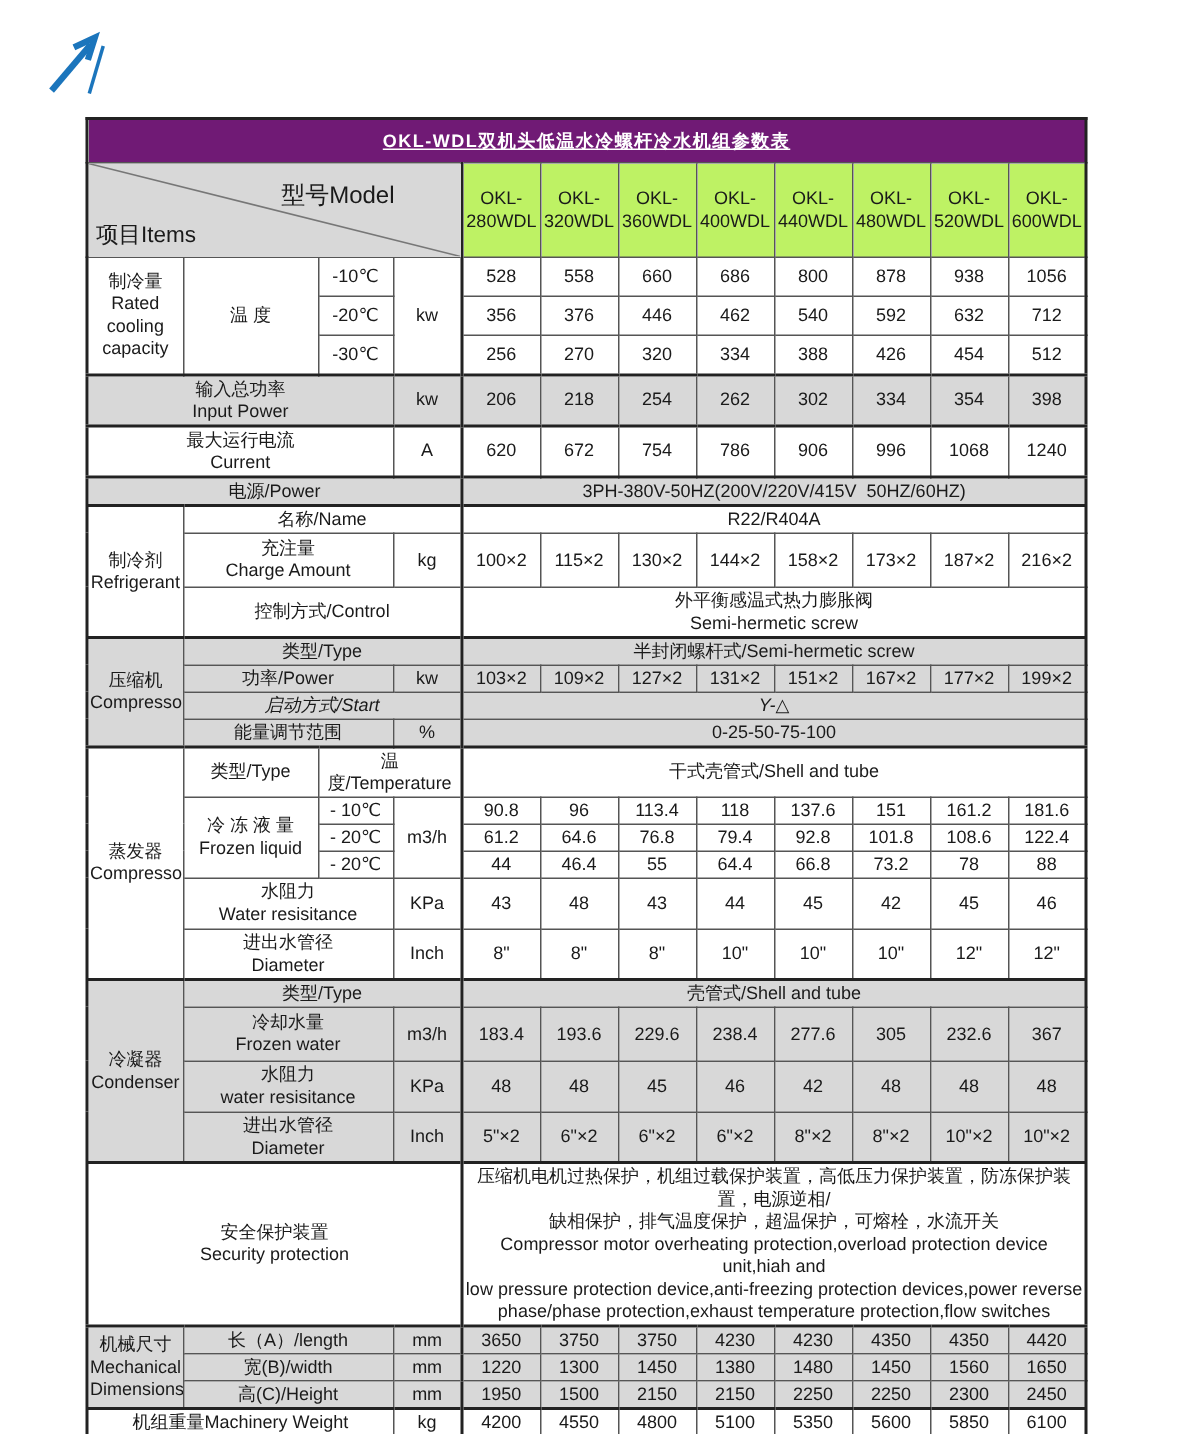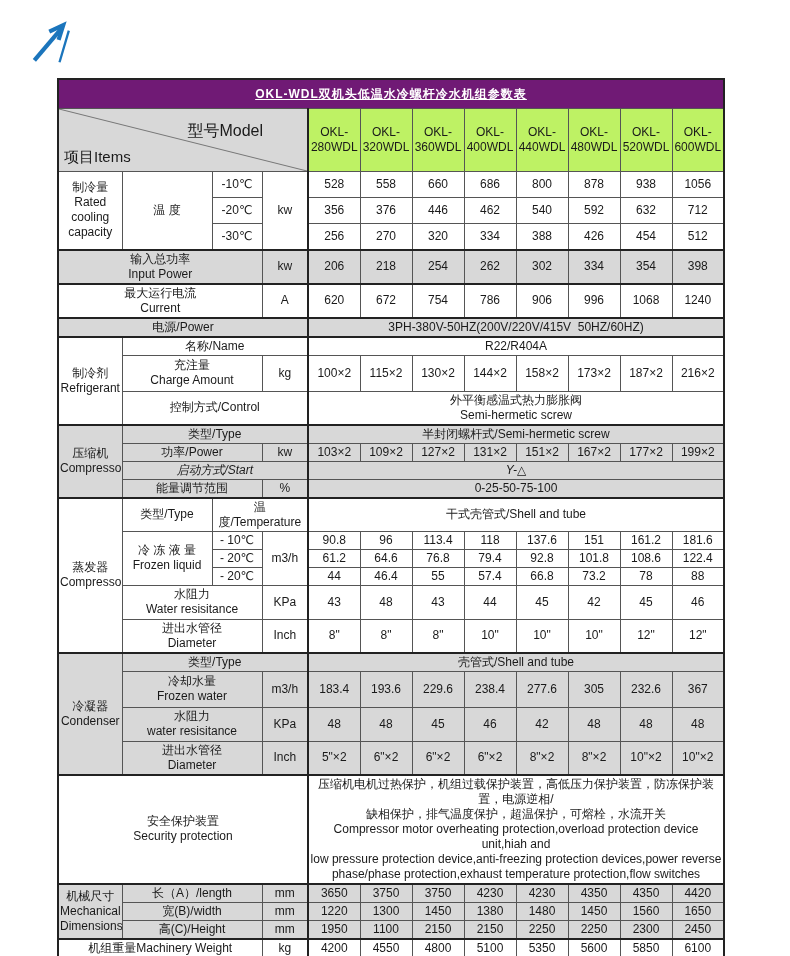--- a/index.html
+++ b/index.html
@@ -248,21 +248,21 @@
           <td class="val">92.8</td>
           <td class="val">101.8</td>
           <td class="val">108.6</td>
           <td class="val">122.4</td>
         </tr>
         <tr style="height: 18px;">
           <td class="lbl">- 20℃</td>
           <td class="val dl">44</td>
           <td class="val">46.4</td>
           <td class="val">55</td>
-          <td class="val">57.4</td>
+          <td class="val">64.4</td>
           <td class="val">66.8</td>
           <td class="val">73.2</td>
           <td class="val">78</td>
           <td class="val">88</td>
         </tr>
         <tr style="height: 34px;">
           <td colspan="2" class="lbl">水阻力
 Water resisitance</td>
           <td class="unit">KPa</td>
           <td class="val dl">43</td>
@@ -365,21 +365,21 @@
           <td class="val">1380</td>
           <td class="val">1480</td>
           <td class="val">1450</td>
           <td class="val">1560</td>
           <td class="val">1650</td>
         </tr>
         <tr class="shade" style="height: 18px;">
           <td colspan="2" class="lbl">高(C)/Height</td>
           <td class="unit">mm</td>
           <td class="val dl">1950</td>
-          <td class="val">1100</td>
+          <td class="val">1500</td>
           <td class="val">2150</td>
           <td class="val">2150</td>
           <td class="val">2250</td>
           <td class="val">2250</td>
           <td class="val">2300</td>
           <td class="val">2450</td>
         </tr>
         <tr class="tt" style="height: 17px;">
           <td colspan="3" class="lbl">机组重量Machinery Weight</td>
           <td class="unit">kg</td>

